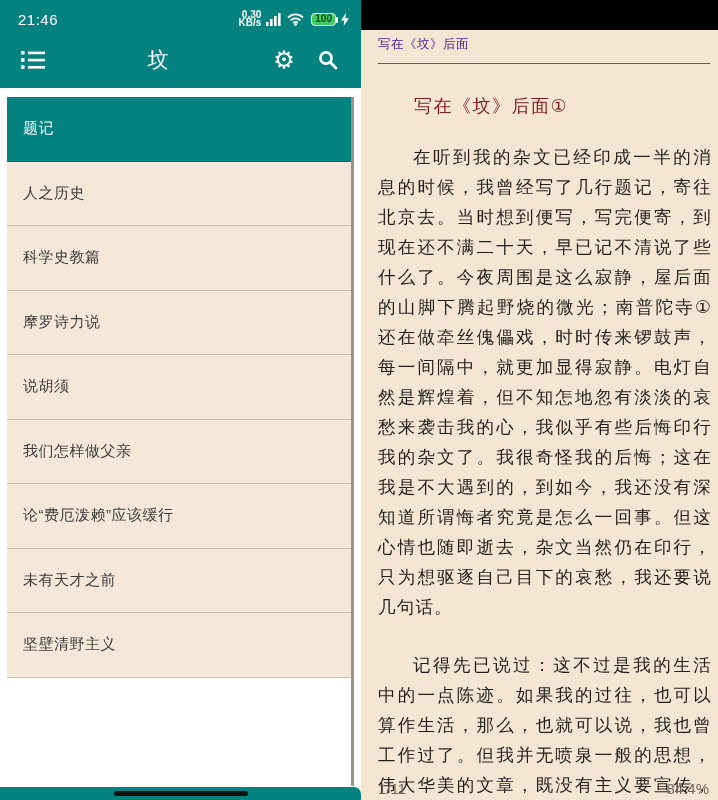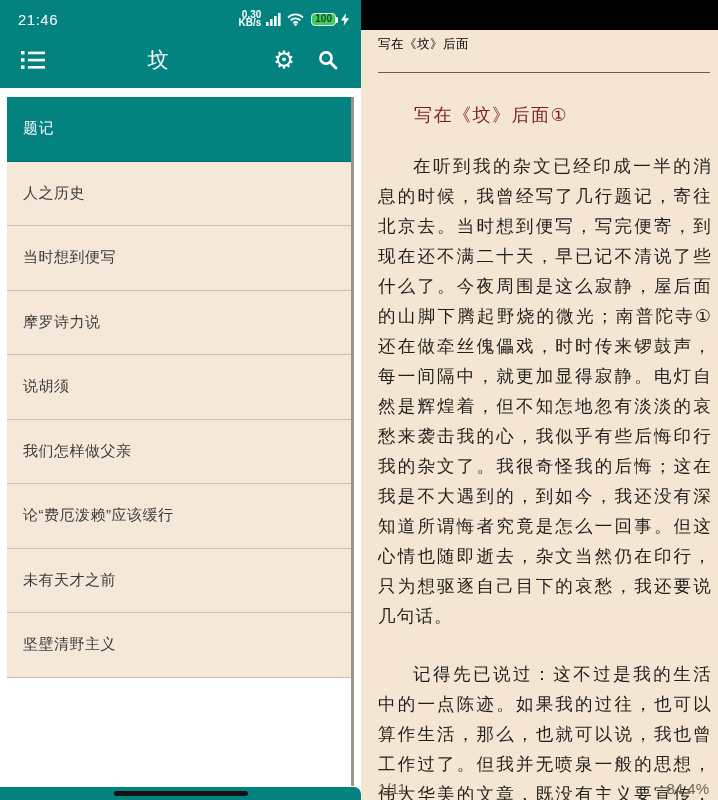--- a/index.html
+++ b/index.html
@@ -42,22 +42,22 @@
   .drawer-item.selected { background:#048280; color:#ffffff; border-bottom:1px solid #036f6d; }
   .drawer-scrollbar { position:absolute; right:7px; top:97px; bottom:14px; width:3px; background:#9b948a; }
 
   .bottom-bar { height:13px; background:#048280; border-top-right-radius:7px; position:relative; }
   .gesture-pill { position:absolute; left:50%; transform:translateX(-50%); top:4px; width:134px; height:5px; background:#121212; border-radius:3px; }
 
   
   .right { width:357px; height:800px; background:#f5e6d3; position:relative; overflow:hidden; }
   .right-top-black { height:30px; background:#000000; }
   .reader-header {
-    margin:6px 8px 0 17px; padding-bottom:19px; border-bottom:1px solid #6b5c49;
-    font-size:12.5px; color:#000000; letter-spacing:.5px;
+    margin:6px 8px 0 17px; padding-bottom:10px; border-bottom:1px solid #6b5c49;
+    font-size:12.5px; color:#4c1d95; letter-spacing:.5px;
   }
   .chapter-title {
     margin:30px 20px 0 17px; text-indent:2em; font-size:18px; color:#7f1d1d; letter-spacing:1.5px;
   }
   .body-text {
     margin:24px 6px 0 17px; width:334px; font-size:17.5px; line-height:30px;
     color:#211f1c; text-align:justify; letter-spacing:1.2px;
   }
   .body-text p { text-indent:2em; margin-bottom:28px; }
   .reader-footer {
@@ -134,21 +134,21 @@
     </div>
 
     <div class="drawer-list">
       <div class="drawer-item selected">
           <span>题记</span>
         </div>
       <div class="drawer-item">
           <span>人之历史</span>
         </div>
       <div class="drawer-item">
-          <span>当时想到便写</span>
+          <span>科学史教篇</span>
         </div>
       <div class="drawer-item">
           <span>摩罗诗力说</span>
         </div>
       <div class="drawer-item">
           <span>说胡须</span>
         </div>
       <div class="drawer-item">
           <span>我们怎样做父亲</span>
         </div>

